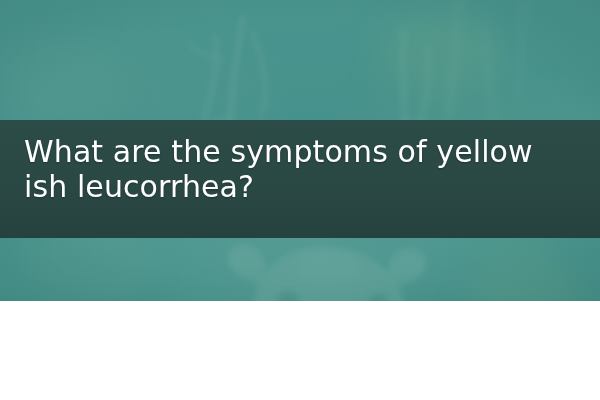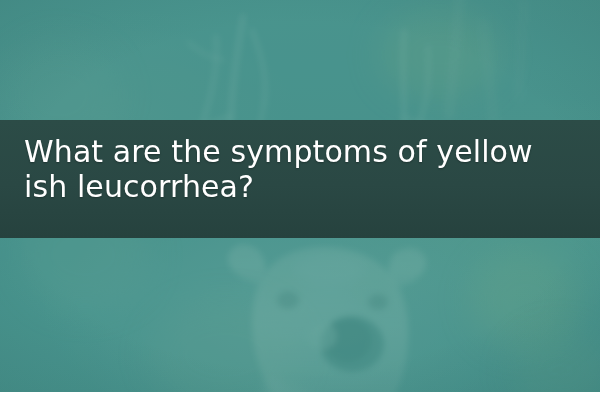--- a/index.html
+++ b/index.html
@@ -7,21 +7,21 @@
     padding: 0;
     background: #ffffff;
   }
   body {
     font-family: "DejaVu Sans", sans-serif;
   }
 
   #screenshot {
     position: relative;
     width: 600px;
-    height: 392px;
+    height: 301px;
     overflow: hidden;
     background: #f97316;
   }
 
   
 
   .photo {
     position: absolute;
     inset: 0;
     overflow: hidden;

